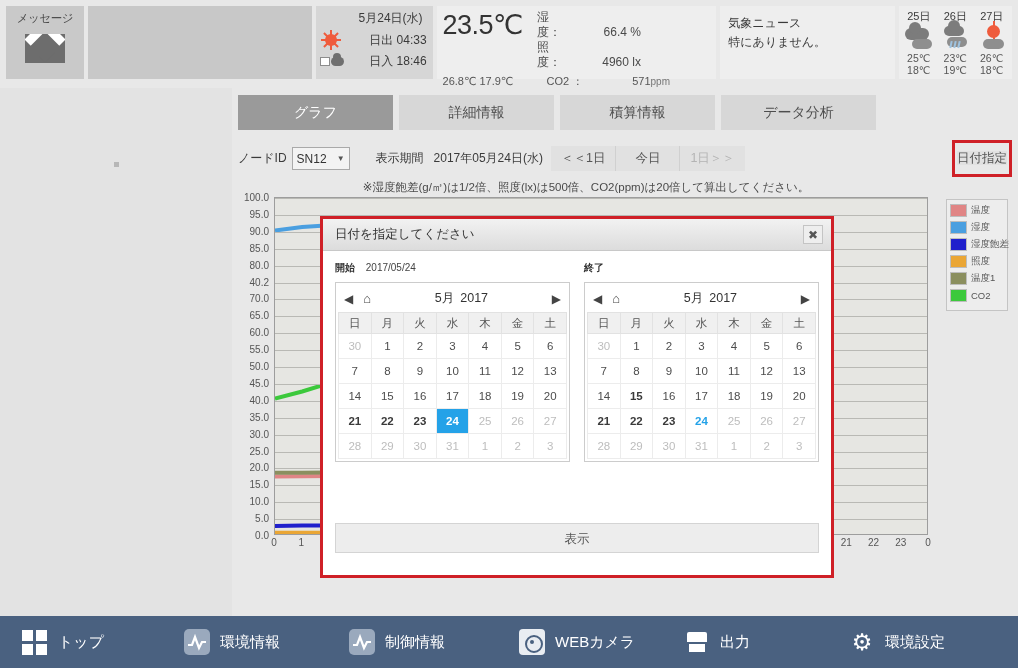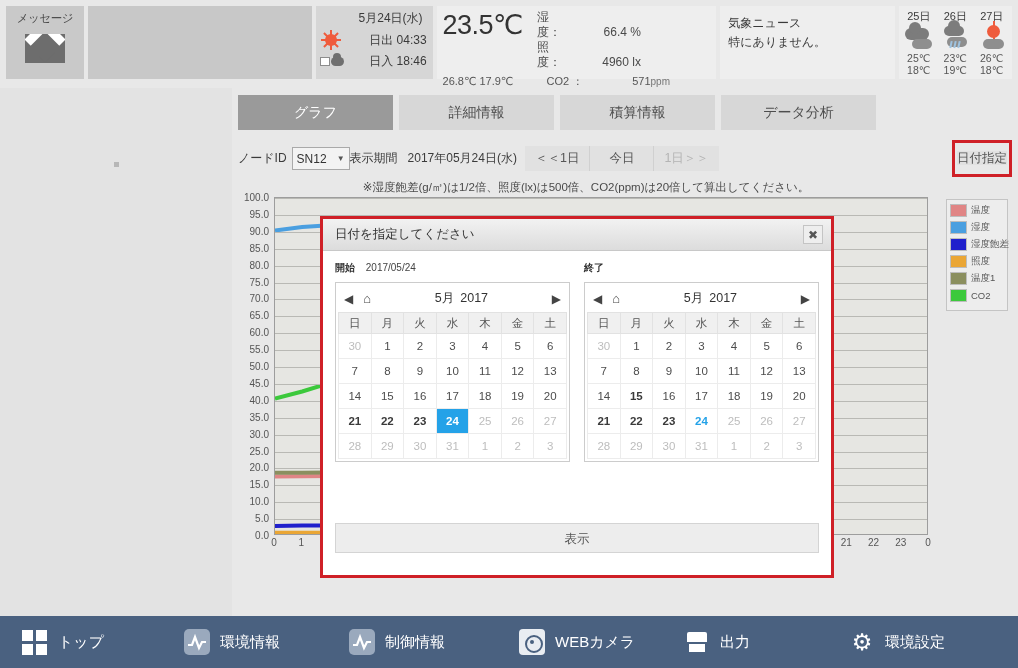--- a/index.html
+++ b/index.html
@@ -81,21 +81,21 @@
   .tabs { display: flex; gap: 6px; }
   .tab { width: 155px; height: 35px; line-height: 35px; text-align: center; font-size: 14px;
          background: #d7d7d7; color: #4d4d4d; cursor: pointer; }
   .tab.active { background: #9a9a9a; color: #ffffff; }
 
   .toolrow { display: flex; align-items: center; margin-top: 10px; font-size: 12px; color: #3b3b3b; }
   .tool-lbl { margin-right: 5px; }
   .node-sel { width: 58px; height: 23px; border: 1px solid #a9a9a9; background: #f3f3f3; font-size: 12px;
               display: flex; align-items: center; justify-content: space-between; padding: 0 4px; color: #333; cursor: pointer; }
   .caret { font-size: 8px; color: #555; }
-  .period-lbl { margin-left: 0; }
+  .period-lbl { margin-left: 26px; }
   .period-val { margin-left: 10px; }
   .navbtns { display: flex; margin-left: 8px; }
   .navbtn { height: 25px; line-height: 25px; padding: 0 10px; font-size: 12.5px; background: #e1e1e1;
             color: #555; cursor: pointer; min-width: 64px; text-align: center; }
   .navbtn + .navbtn { border-left: 1px solid #d0d0d0; }
   .navbtn.disabled { color: #b4b4b4; cursor: default; }
   .spacer { flex: 1; }
   .datespec-wrap { border: 3px solid #cf2027; padding: 2px; }
   .datespec { width: 88px; height: 27px; line-height: 27px; text-align: center; font-size: 12.5px;
               background: #e1e1e1; color: #555; cursor: pointer; }
@@ -331,21 +331,21 @@
           <div class="ytick" style="top: 253.5px;">25.0</div>
           <div class="ytick" style="top: 236.6px;">30.0</div>
           <div class="ytick" style="top: 219.7px;">35.0</div>
           <div class="ytick" style="top: 202.8px;">40.0</div>
           <div class="ytick" style="top: 185.9px;">45.0</div>
           <div class="ytick" style="top: 169px;">50.0</div>
           <div class="ytick" style="top: 152.1px;">55.0</div>
           <div class="ytick" style="top: 135.2px;">60.0</div>
           <div class="ytick" style="top: 118.3px;">65.0</div>
           <div class="ytick" style="top: 101.4px;">70.0</div>
-          <div class="ytick" style="top: 84.5px;">75.0</div>
+          <div class="ytick" style="top: 84.5px;">40.2</div>
           <div class="ytick" style="top: 67.6px;">80.0</div>
           <div class="ytick" style="top: 50.7px;">85.0</div>
           <div class="ytick" style="top: 33.8px;">90.0</div>
           <div class="ytick" style="top: 16.9px;">95.0</div>
           <div class="ytick" style="top: 0px;">100.0</div>
         </div>
       <div class="plot" id="plot-area">
         <svg id="series-svg" width="100%" height="100%" viewBox="0 0 600 336" preserveAspectRatio="none">
             <polyline points="0.0,278.5 25.0,278.2 50.0,277.9" fill="none" stroke="#e08585" stroke-width="4" vector-effect="non-scaling-stroke"></polyline>
             <polyline points="0.0,32.6 25.0,28.9 50.0,27.2" fill="none" stroke="#4a9fe0" stroke-width="4" vector-effect="non-scaling-stroke"></polyline>

